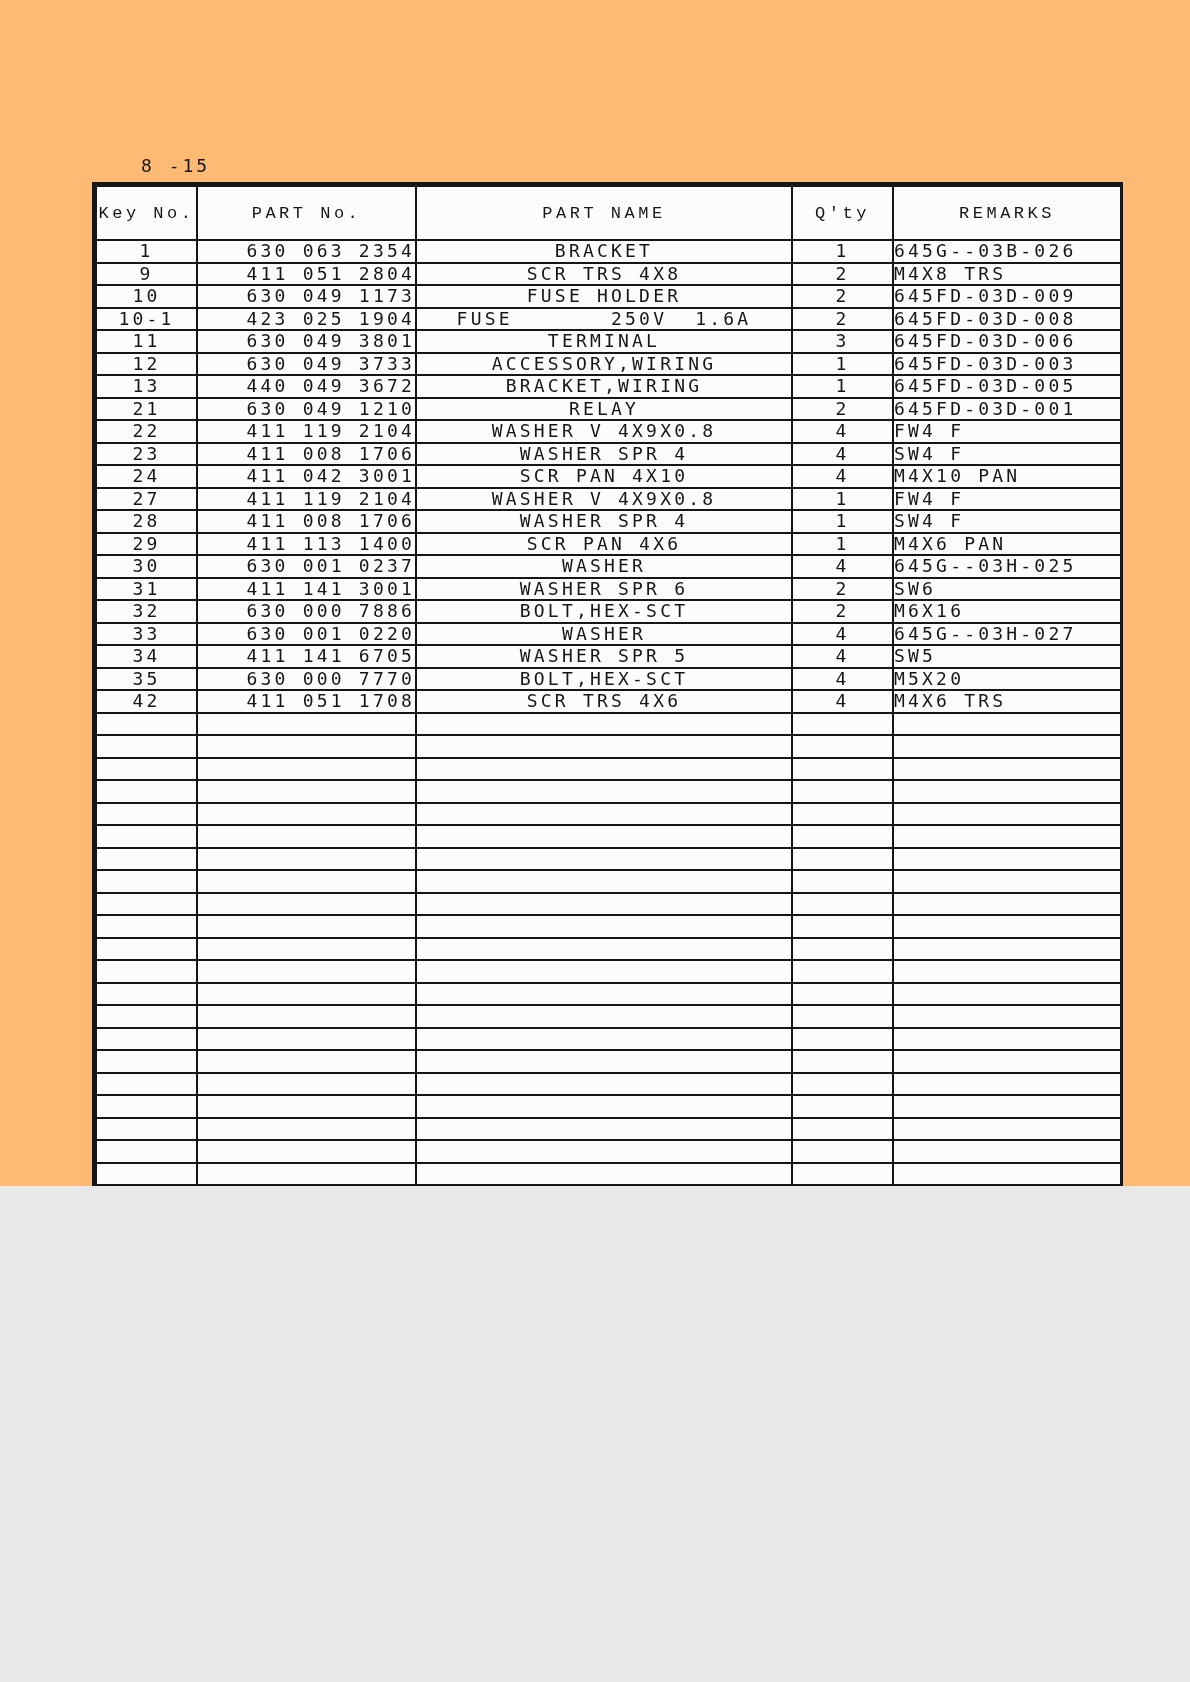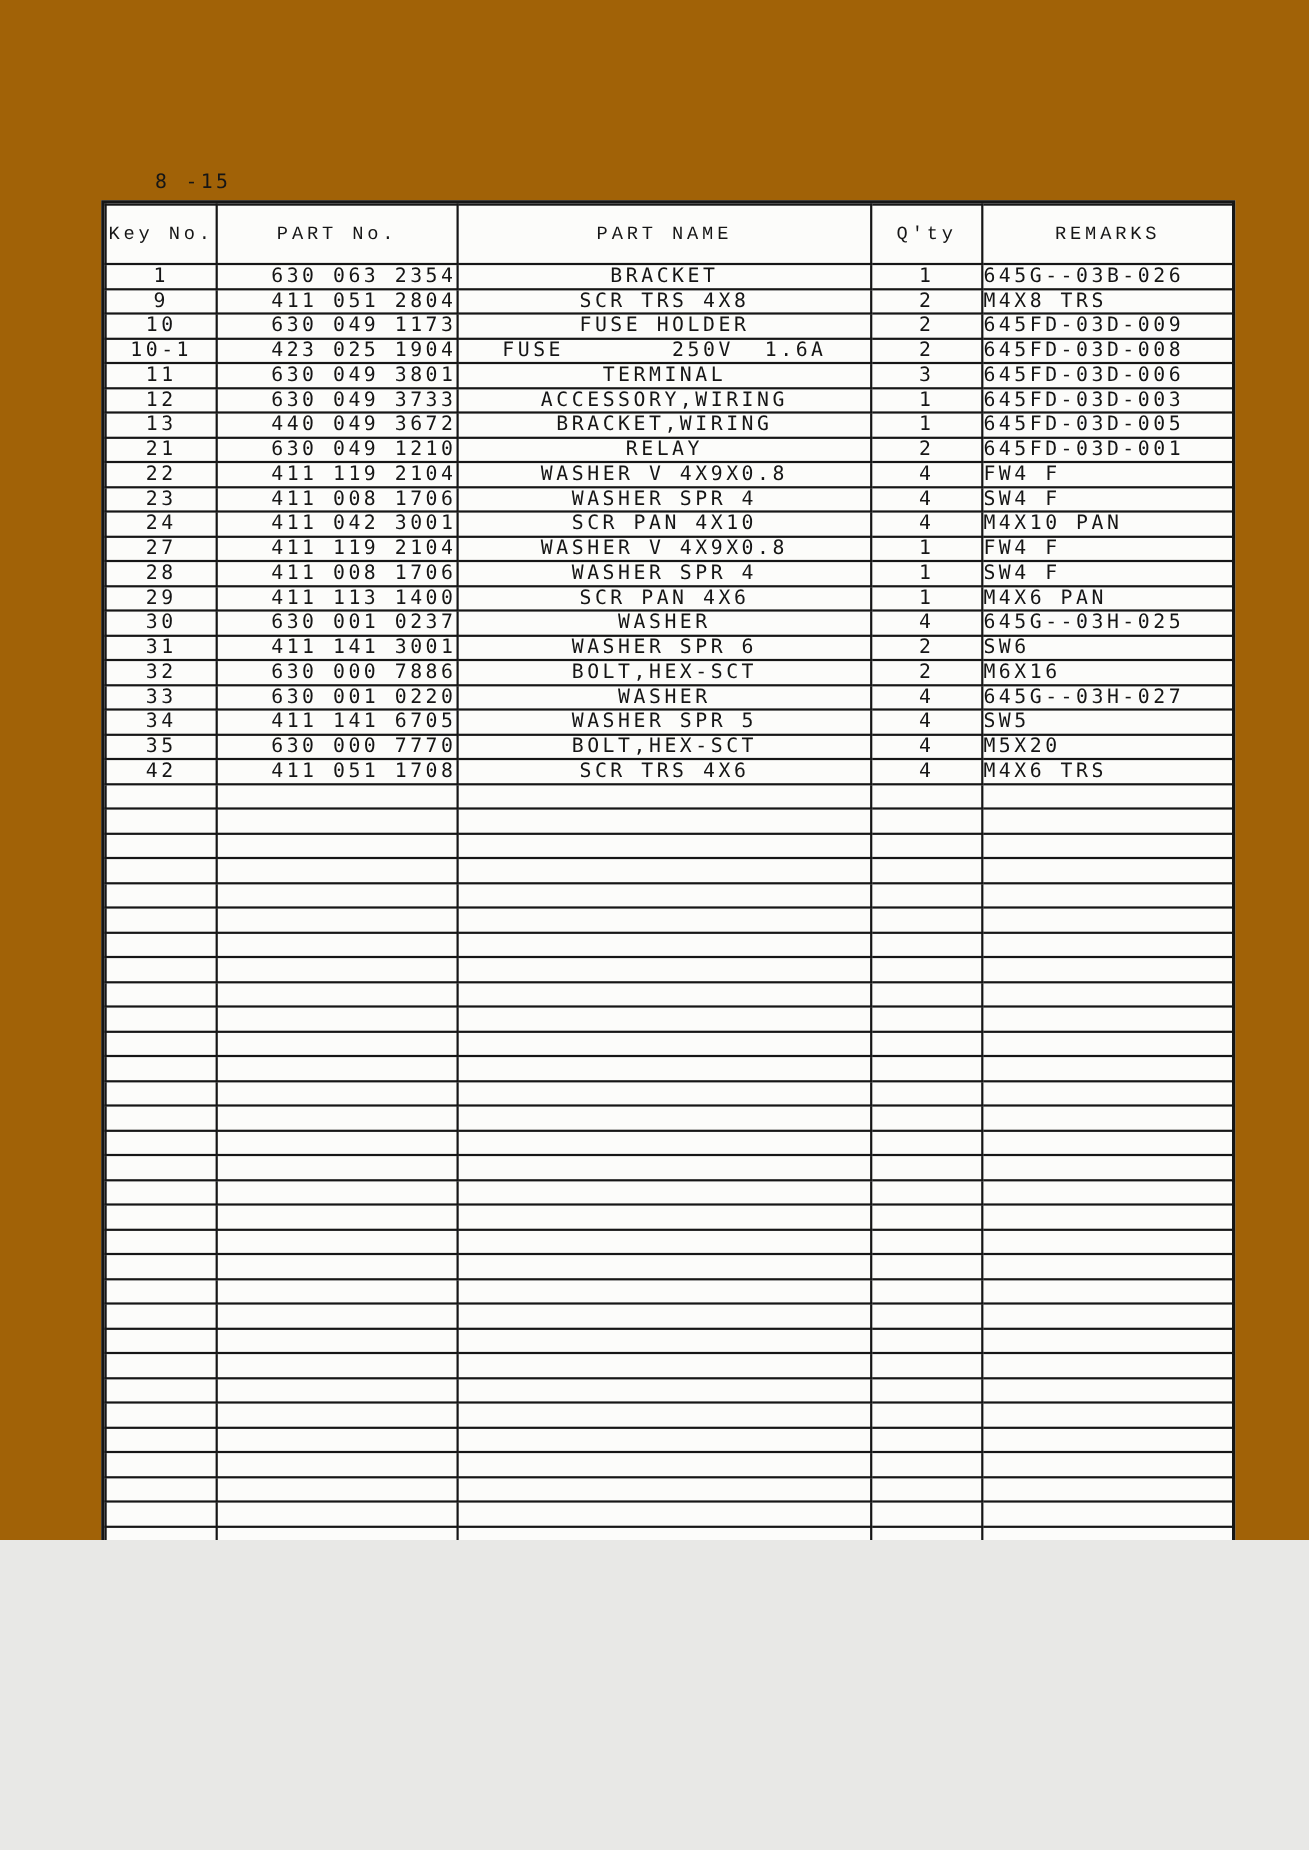--- a/index.html
+++ b/index.html
@@ -3,22 +3,22 @@
 <meta charset="utf-8">
 <style>
   html, body {
     margin: 0;
     padding: 0;
     background: #e8e8e6;
   }
   .sheet {
     position: relative;
     width: 1190px;
-    height: 1400px;
-    background: #a16207;
+    height: 1186px;
+    background: #fdba74;
     color: #161616;
     overflow: hidden;
   }
   .page-num {
     position: absolute;
     left: 141px;
     top: 155px;
     font-family: "DejaVu Sans Mono", monospace;
     font-size: 18px;
     letter-spacing: 3px;

